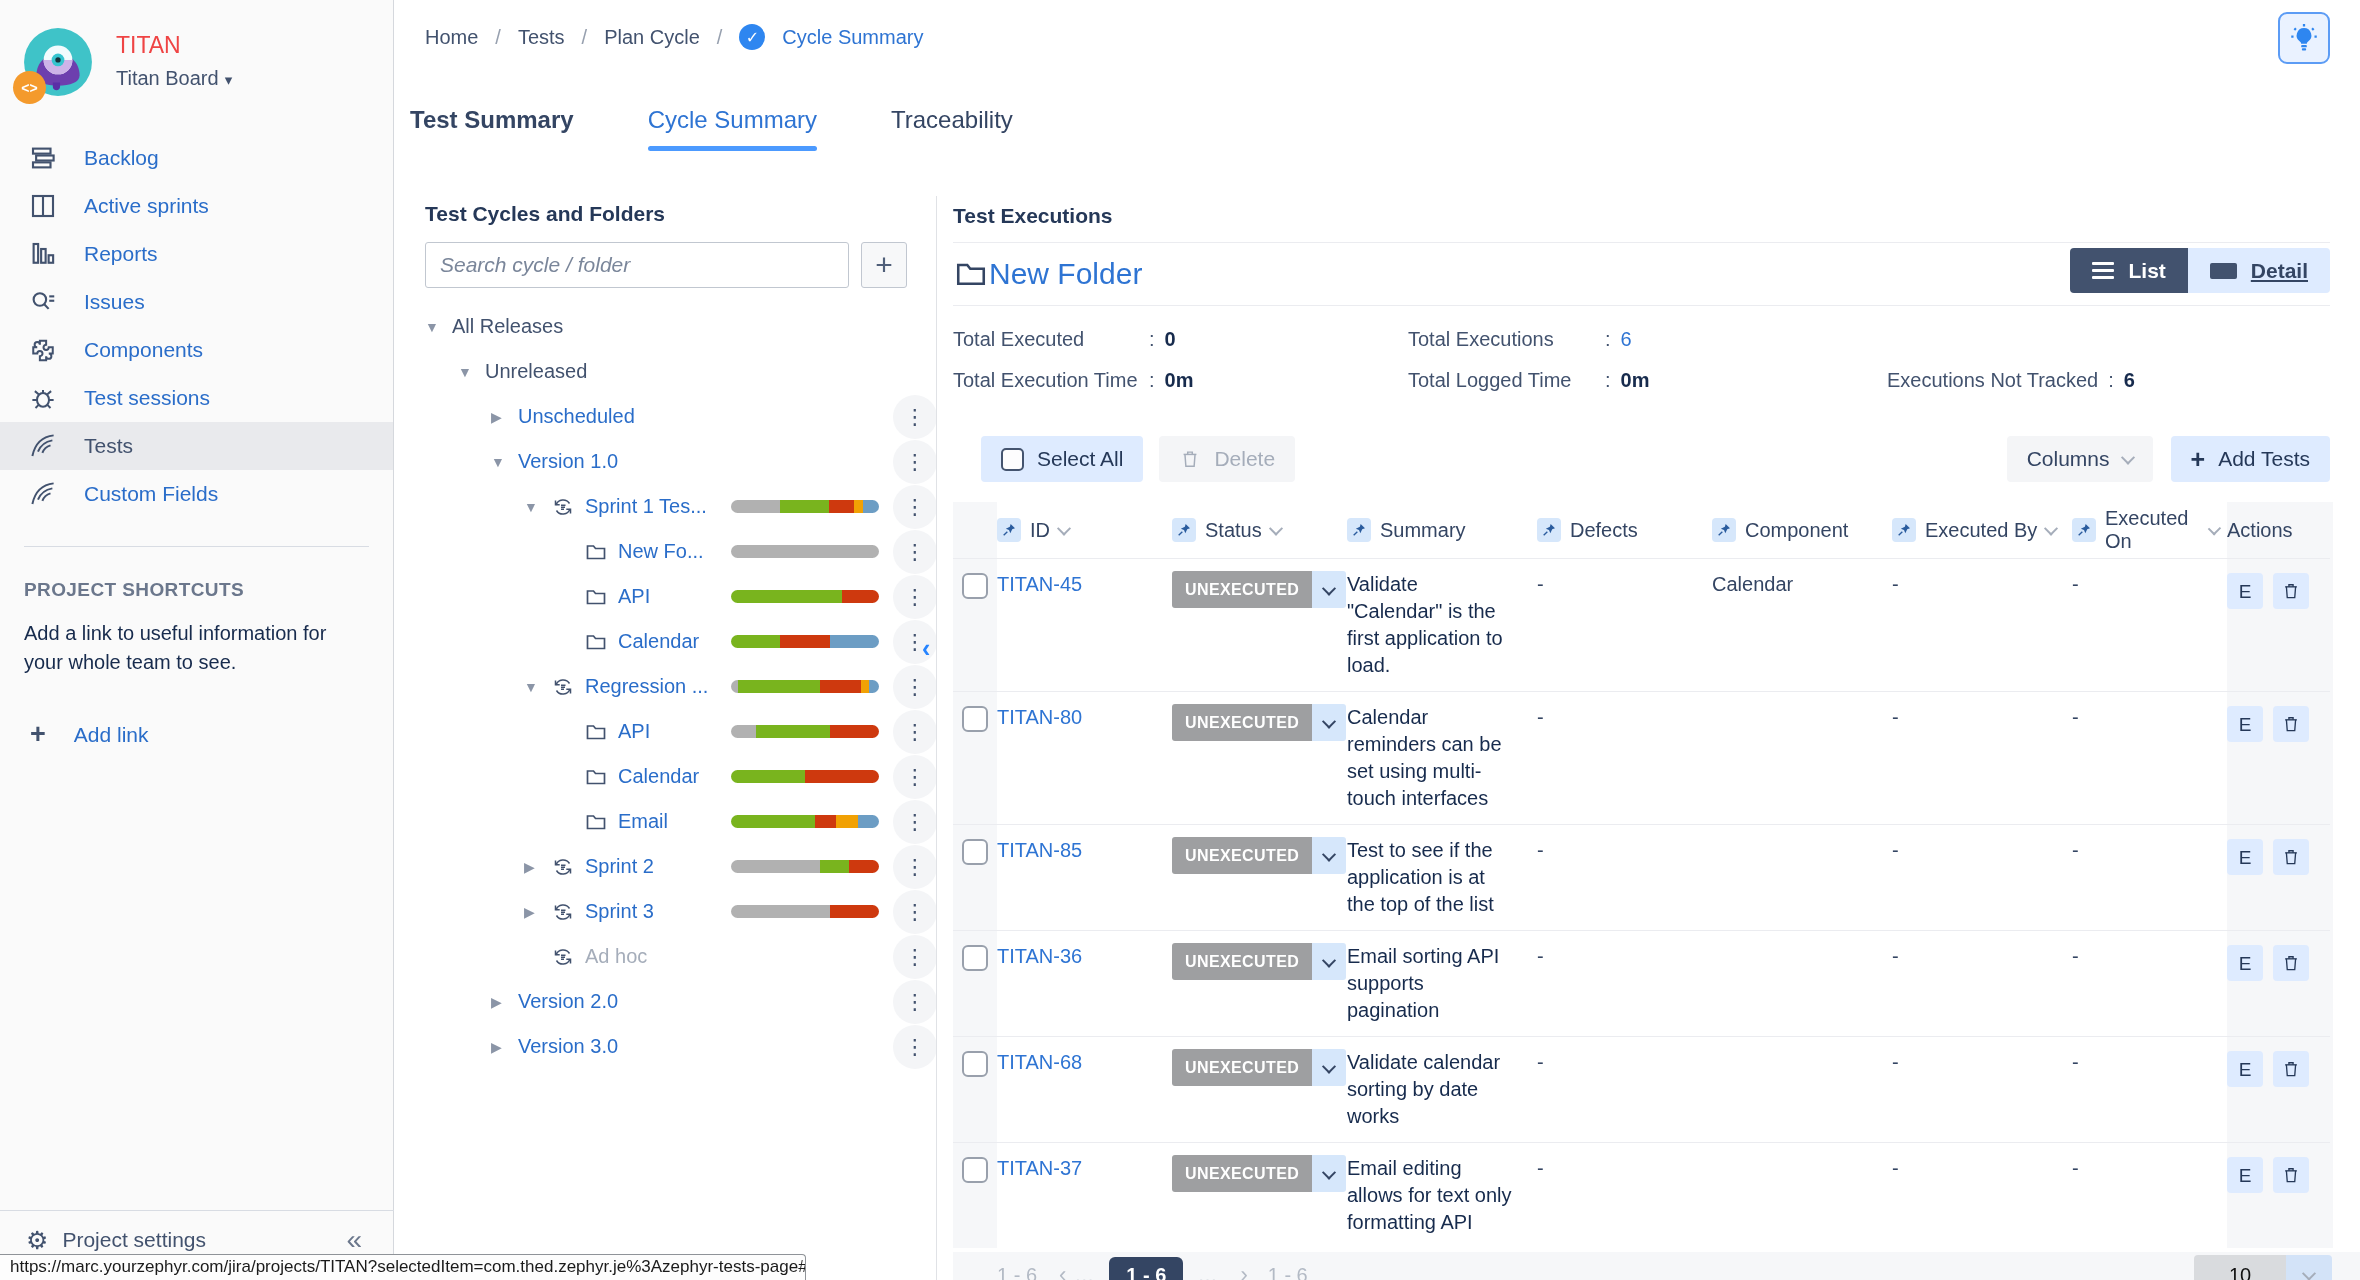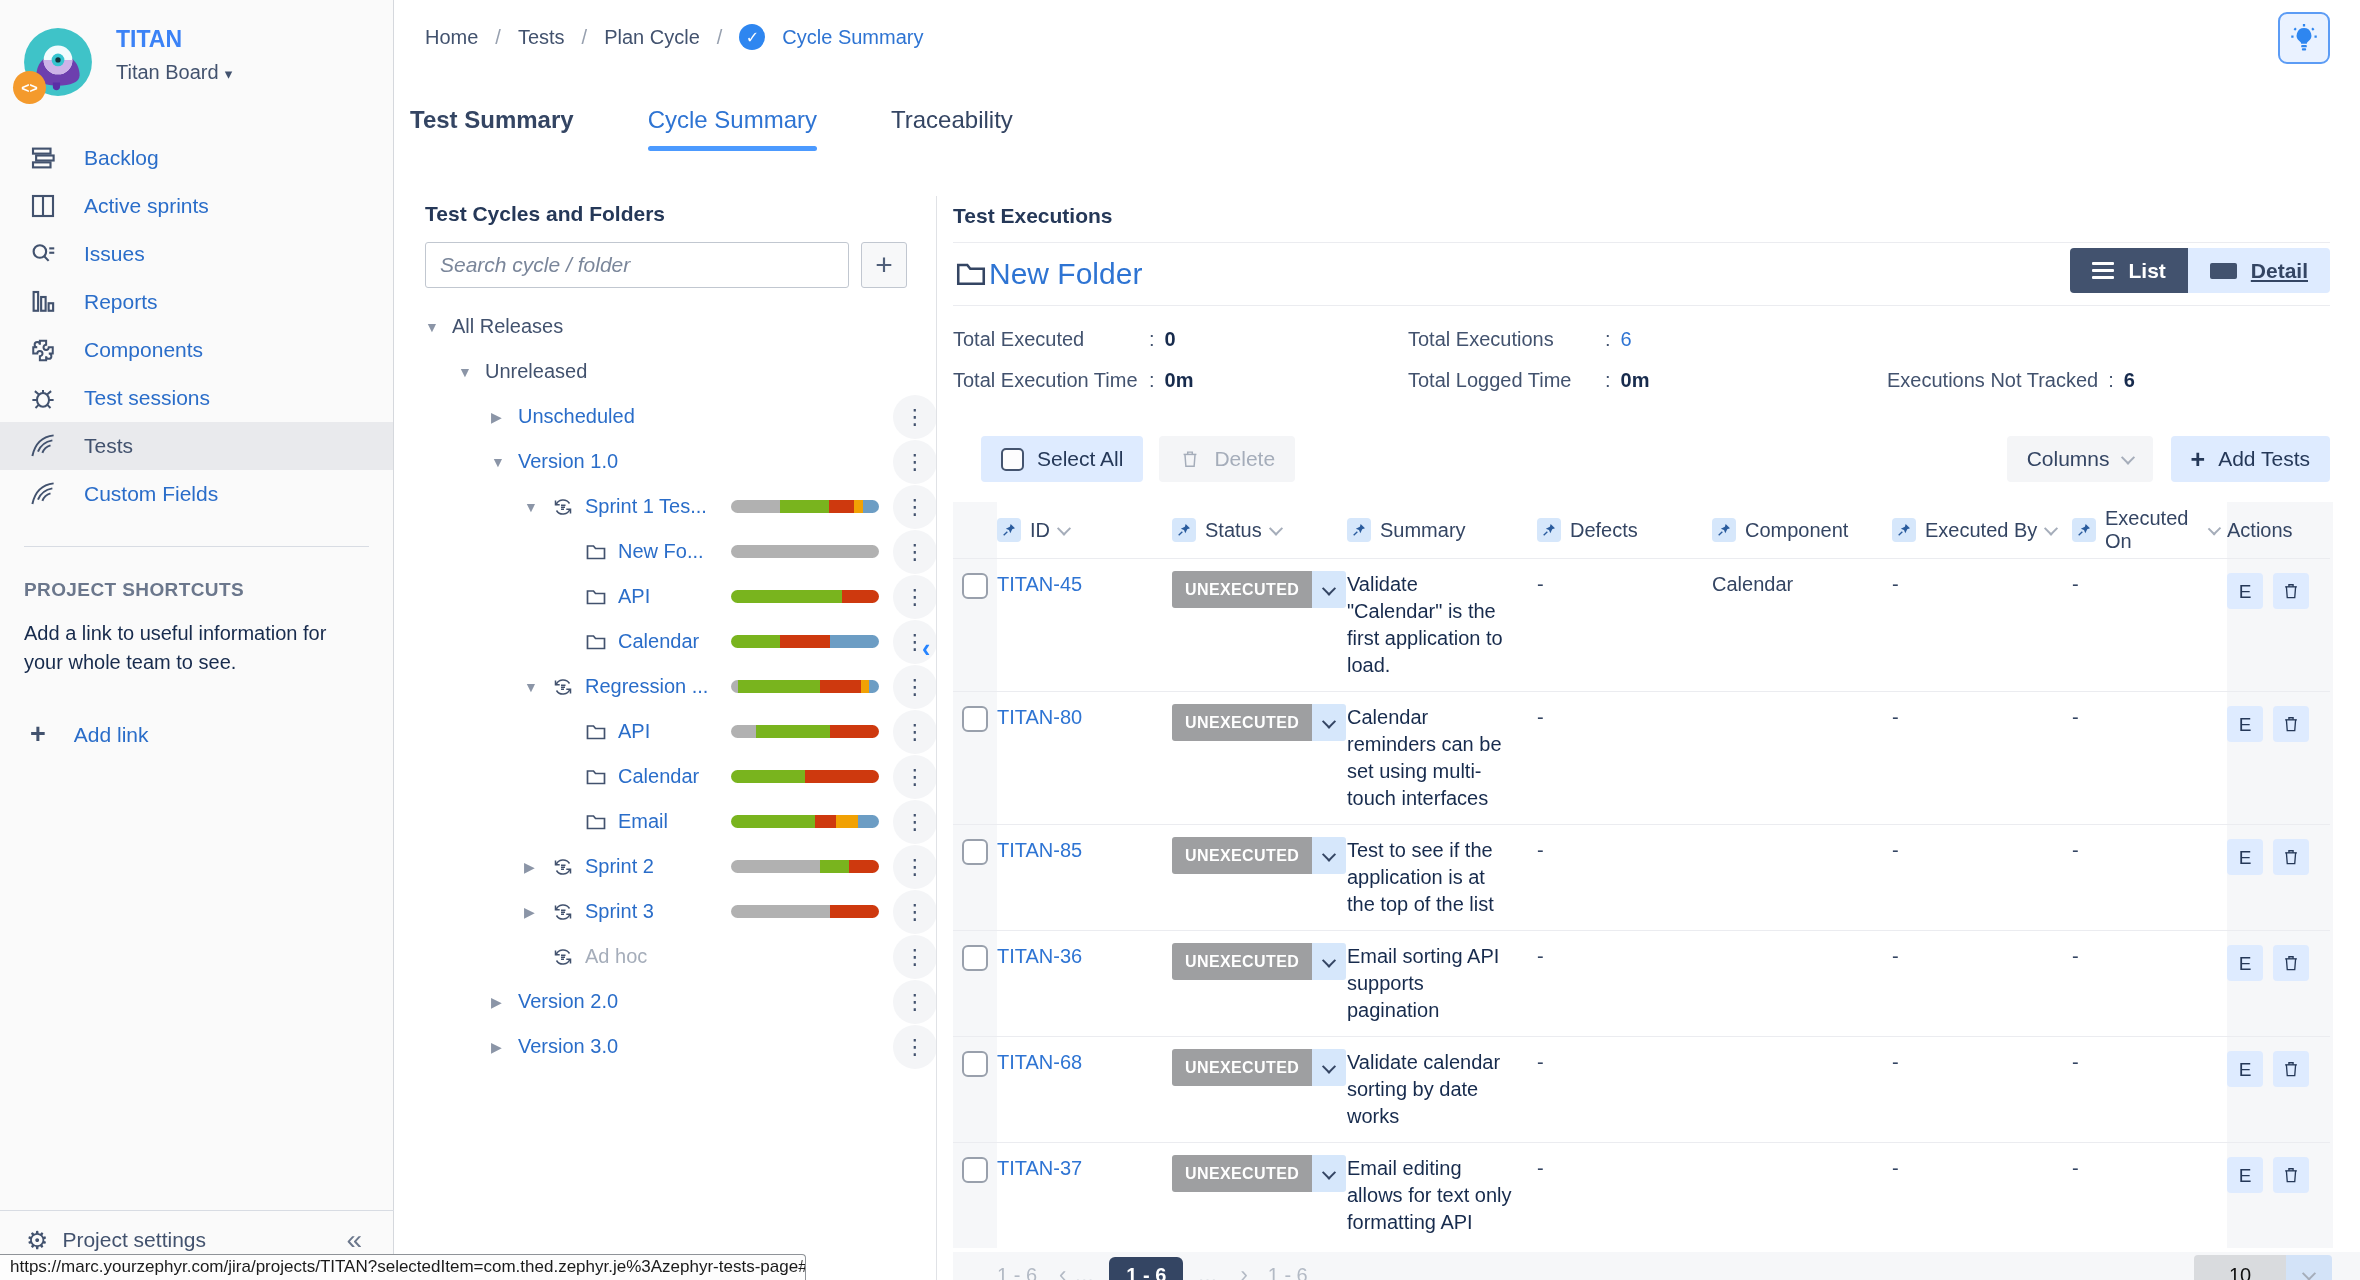--- a/index.html
+++ b/index.html
@@ -7,21 +7,21 @@
         font-family:"Liberation Sans","DejaVu Sans",sans-serif;color:#172b4d;}
   
   .sidebar{position:absolute;left:0;top:0;width:394px;height:1280px;background:#fafafa;
            border-right:1px solid #d5d8dd;box-sizing:border-box;}
   .proj{display:flex;gap:22px;padding:26px 0 0 22px;align-items:flex-start;}
   .avatar{position:relative;width:72px;height:72px;flex:none;}
   .avatar svg{width:72px;height:72px;display:block;}
   .avatar-badge{position:absolute;left:-9px;bottom:-6px;width:33px;height:33px;border-radius:50%;
                 background:#f49a2c;color:#fff;font-size:14px;font-weight:bold;
                 display:flex;align-items:center;justify-content:center;}
-  .proj-name{font-size:23px;font-weight:bold;color:#3b82f6;}
+  .proj-name{font-size:23px;font-weight:normal;color:#ef4444;margin-top:6px;}
   .board{font-size:20px;color:#42526e;margin-top:8px;cursor:pointer;}
   .board .dd{font-size:15px;color:#42526e;margin-left:6px;}
   .nav{margin-top:36px;}
   .nav-item{display:flex;align-items:center;gap:26px;height:48px;padding-left:28px;
             font-size:21px;color:#2a6dc9;cursor:pointer;}
   .nav-item.active{background:#e9eaed;color:#42526e;}
   .nav-icon{width:30px;height:30px;flex:none;display:flex;color:#42526e;}
   .nav-icon svg{width:30px;height:30px;}
   .side-divider{height:1px;background:#d8dce3;margin:28px 24px 0 24px;}
   .shortcuts-h{margin:32px 24px 0;font-size:19px;font-weight:bold;color:#6b778c;letter-spacing:.4px;}
@@ -205,40 +205,40 @@
                 <line x1="12" y1="4" x2="12" y2="20"></line>
               </g>
             </svg>
           </span>
       <span>Active sprints</span>
     </div>
         <div class="nav-item">
       <span class="nav-icon">
             <svg viewBox="0 0 24 24">
               <g fill="none" stroke="currentColor" stroke-width="1.7">
+                <rect x="4.5" y="4" width="3.6" height="15"></rect>
+                <rect x="10.5" y="8" width="3.6" height="11"></rect>
+                <rect x="16.5" y="13" width="3.6" height="6"></rect>
+              </g>
+            </svg>
+          </span>
+      <span>Reports</span>
+    </div>
+        <div class="nav-item">
+      <span class="nav-icon">
+            <svg viewBox="0 0 24 24">
+              <g fill="none" stroke="currentColor" stroke-width="1.7">
                 <circle cx="9.5" cy="10" r="5"></circle>
                 <line x1="13" y1="13.8" x2="16.5" y2="17.5"></line>
                 <line x1="17" y1="7.5" x2="21" y2="7.5"></line>
                 <line x1="17" y1="11" x2="21" y2="11"></line>
               </g>
             </svg>
           </span>
       <span>Issues</span>
-    </div>
-        <div class="nav-item">
-      <span class="nav-icon">
-            <svg viewBox="0 0 24 24">
-              <g fill="none" stroke="currentColor" stroke-width="1.7">
-                <rect x="4.5" y="4" width="3.6" height="15"></rect>
-                <rect x="10.5" y="8" width="3.6" height="11"></rect>
-                <rect x="16.5" y="13" width="3.6" height="6"></rect>
-              </g>
-            </svg>
-          </span>
-      <span>Reports</span>
     </div>
         <div class="nav-item">
       <span class="nav-icon">
             <svg viewBox="0 0 24 24">
               <path fill="none" stroke="currentColor" stroke-width="1.6" d="M9.5 4.5h5v3.2a2.1 2.1 0 1 0 2.1 2.1h3.2v5h-3.2a2.1 2.1 0 1 1-2.1 2.1v3.2h-5v-3.2a2.1 2.1 0 1 0-2.1-2.1H4.2v-5h3.2a2.1 2.1 0 1 1 2.1-2.1z"></path>
             </svg>
           </span>
       <span>Components</span>
     </div>
         <div class="nav-item">

